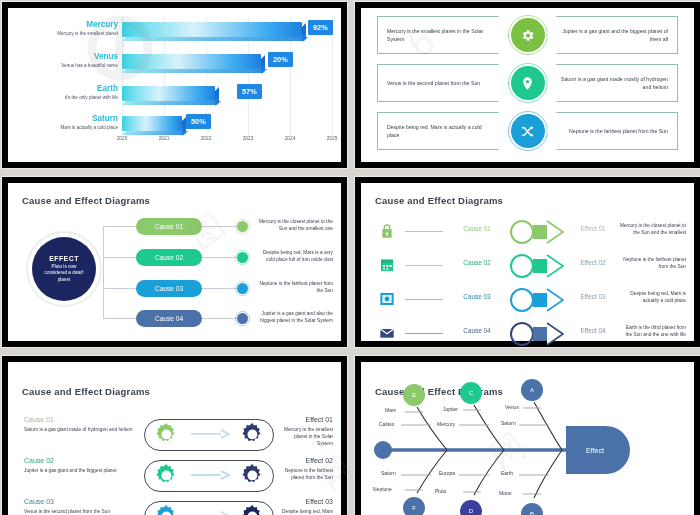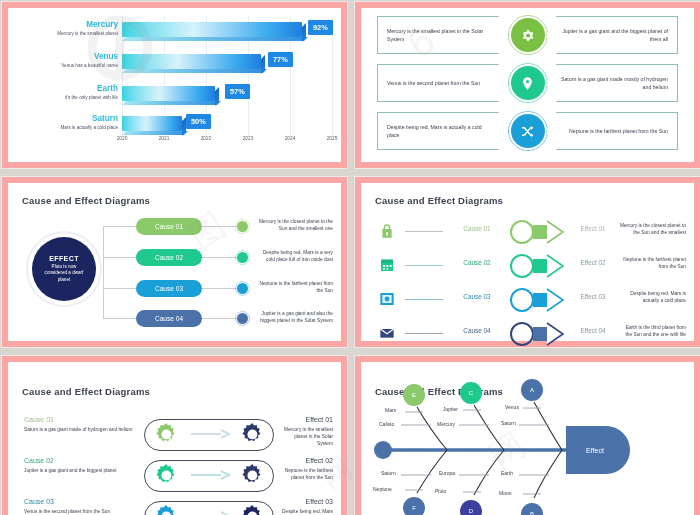--- a/index.html
+++ b/index.html
@@ -12,21 +12,21 @@
   }
   .grid {
     position:absolute; inset:0;
     display:grid;
     grid-template-columns:347px 347px;
     grid-template-rows:168px 172px 168px;
     column-gap:6px; row-gap:7px;
     padding:1px 0 0 1px;
   }
   .slide {
-    background:#fca5a5;
+    background:#000000;
     position:relative;
     overflow:hidden;
     border:1px solid #eceae7;
   }
   .slide-inner { position:absolute; inset:6px 6px 6px 6px; background:#fff; }
 
   .title {
     position:absolute;
     font-size:9.5px;
     color:#3c4350;
@@ -174,30 +174,30 @@
           <div class="bc-bar" style="width:180px"></div>
           <div class="bc-pct" style="left:300px">92%</div>
         </div>
 
         <div class="bc-row" style="top:44px">
           <div class="bc-labels">
             <div class="bc-name" style="color:#2fb9d8">Venus</div>
             <div class="bc-sub">Venus has a beautiful name</div>
           </div>
           <div class="bc-bar" style="width:139px"></div>
-          <div class="bc-pct" style="left:260px">77%</div>
+          <div class="bc-pct" style="left:260px">20%</div>
         </div>
 
         <div class="bc-row" style="top:76px">
           <div class="bc-labels">
             <div class="bc-name" style="color:#2fb9d8">Earth</div>
             <div class="bc-sub">it's the only planet with life</div>
           </div>
           <div class="bc-bar" style="width:93px"></div>
-          <div class="bc-pct" style="left:217px">57%</div>
+          <div class="bc-pct" style="left:229px">57%</div>
         </div>
 
         <div class="bc-row" style="top:106px">
           <div class="bc-labels">
             <div class="bc-name" style="color:#2fb9d8">Saturn</div>
             <div class="bc-sub">Mars is actually a cold place</div>
           </div>
           <div class="bc-bar" style="width:60px"></div>
           <div class="bc-pct" style="left:178px">50%</div>
         </div>

